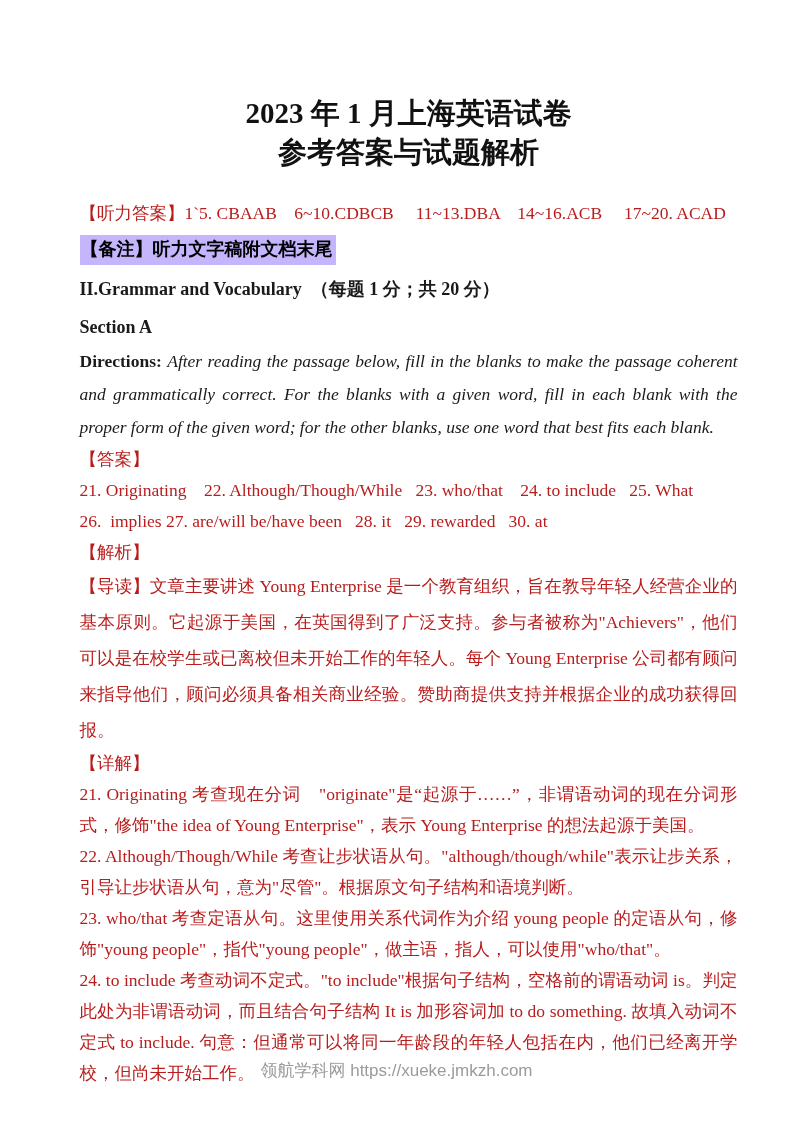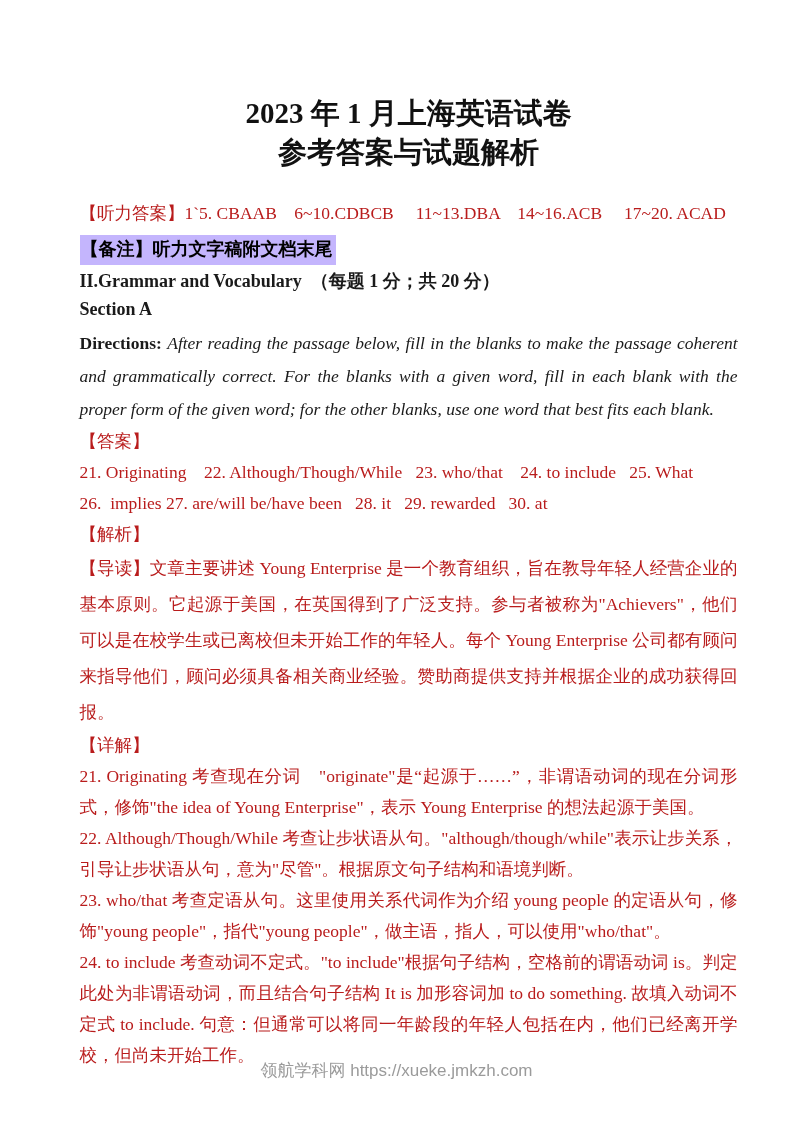--- a/index.html
+++ b/index.html
@@ -32,28 +32,28 @@
   .note-line { margin-top: 9px; line-height: 27px; }
   .note-highlight {
     display: inline-block;
     background: #c4b5fd;
     color: #000000;
     font-weight: bold;
     font-size: 18px;
     padding: 1px 3px 2px 1px;
   }
   .grammar-heading {
-    margin-top: 3px;
+    margin-top: 11px;
     font-size: 18px;
     font-weight: bold;
     line-height: 27px;
     white-space: pre-wrap;
   }
   .section-a {
-    margin-top: 1px;
+    margin-top: 11px;
     font-size: 18px;
     font-weight: bold;
     line-height: 26px;
   }
   .directions {
     margin-top: 5px;
     font-size: 17.5px;
     line-height: 33px;
     text-align: justify;
   }

